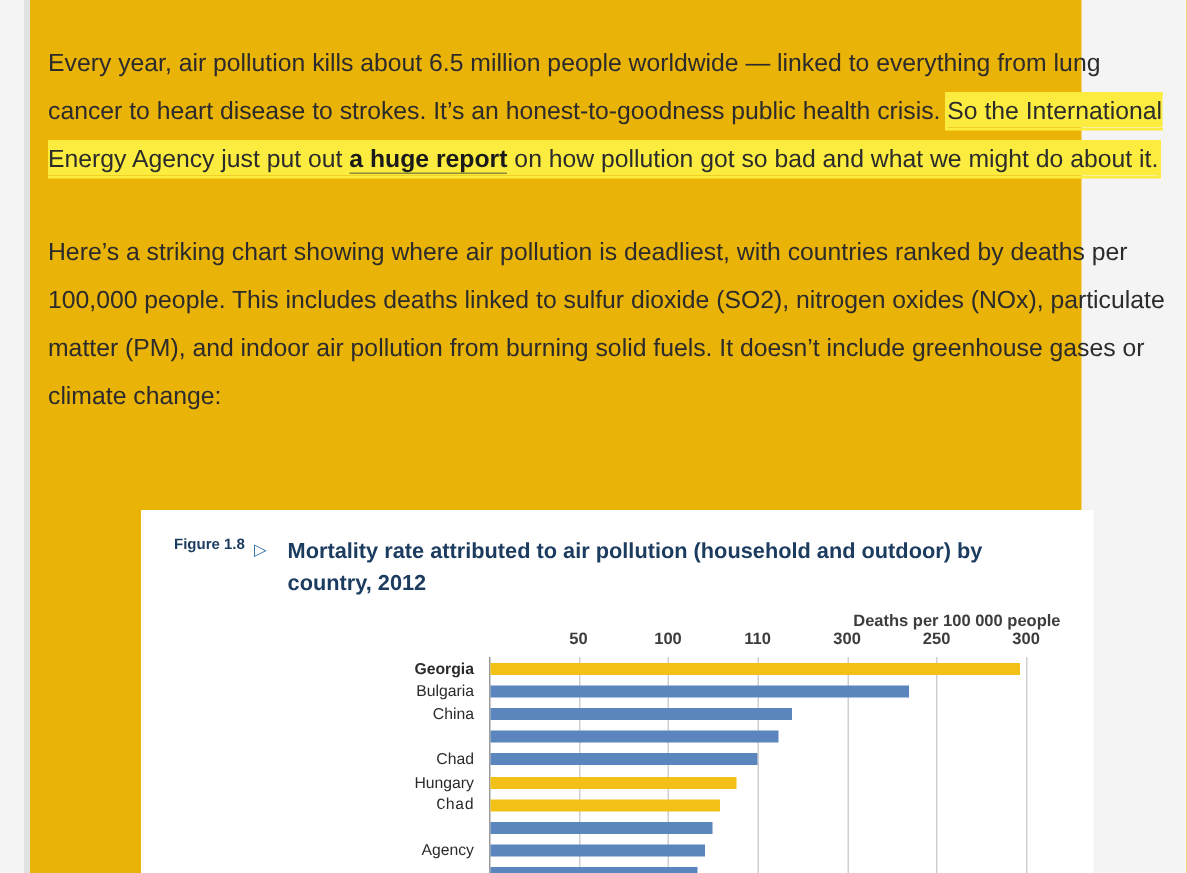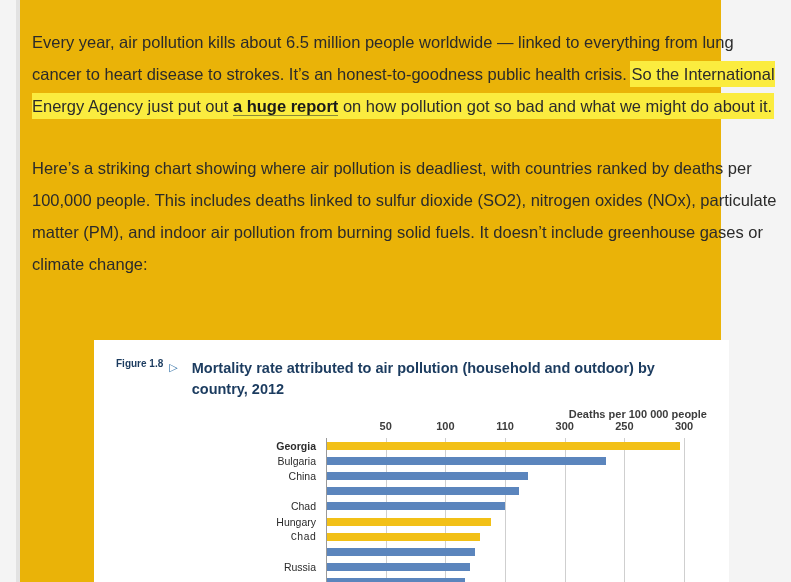--- a/index.html
+++ b/index.html
@@ -185,21 +185,21 @@
     <div class="chart-area">
       <div class="axis-unit">Deaths per 100 000 people</div>
 
       <div class="cat-wrap">
           <div class="cat-item" style="top: 2.6px; font-weight: bold;">Georgia</div>
           <div class="cat-item" style="top: 17.8px;">Bulgaria</div>
           <div class="cat-item" style="top: 33px; padding-left: 28px;">China</div>
           <div class="cat-item" style="top: 63.4px;">Chad</div>
           <div class="cat-item" style="top: 78.6px;">Hungary</div>
           <div class="cat-item" style="top: 93.8px; font-family: Liberation Mono, monospace;">Chad</div>
-          <div class="cat-item" style="top: 124.2px;">Russia</div>
+          <div class="cat-item" style="top: 124.2px;">Agency</div>
         </div>
 
       <div class="plot">
         <div class="axis-left"></div>
       <div class="gridline" style="left: 59.6774px;"></div>
           <div class="tick-label" style="left: 59.6774px;">50</div>
           <div class="gridline" style="left: 119.355px;"></div>
           <div class="tick-label" style="left: 119.355px;">100</div>
           <div class="gridline" style="left: 179.032px;"></div>
           <div class="tick-label" style="left: 179.032px;">110</div>

